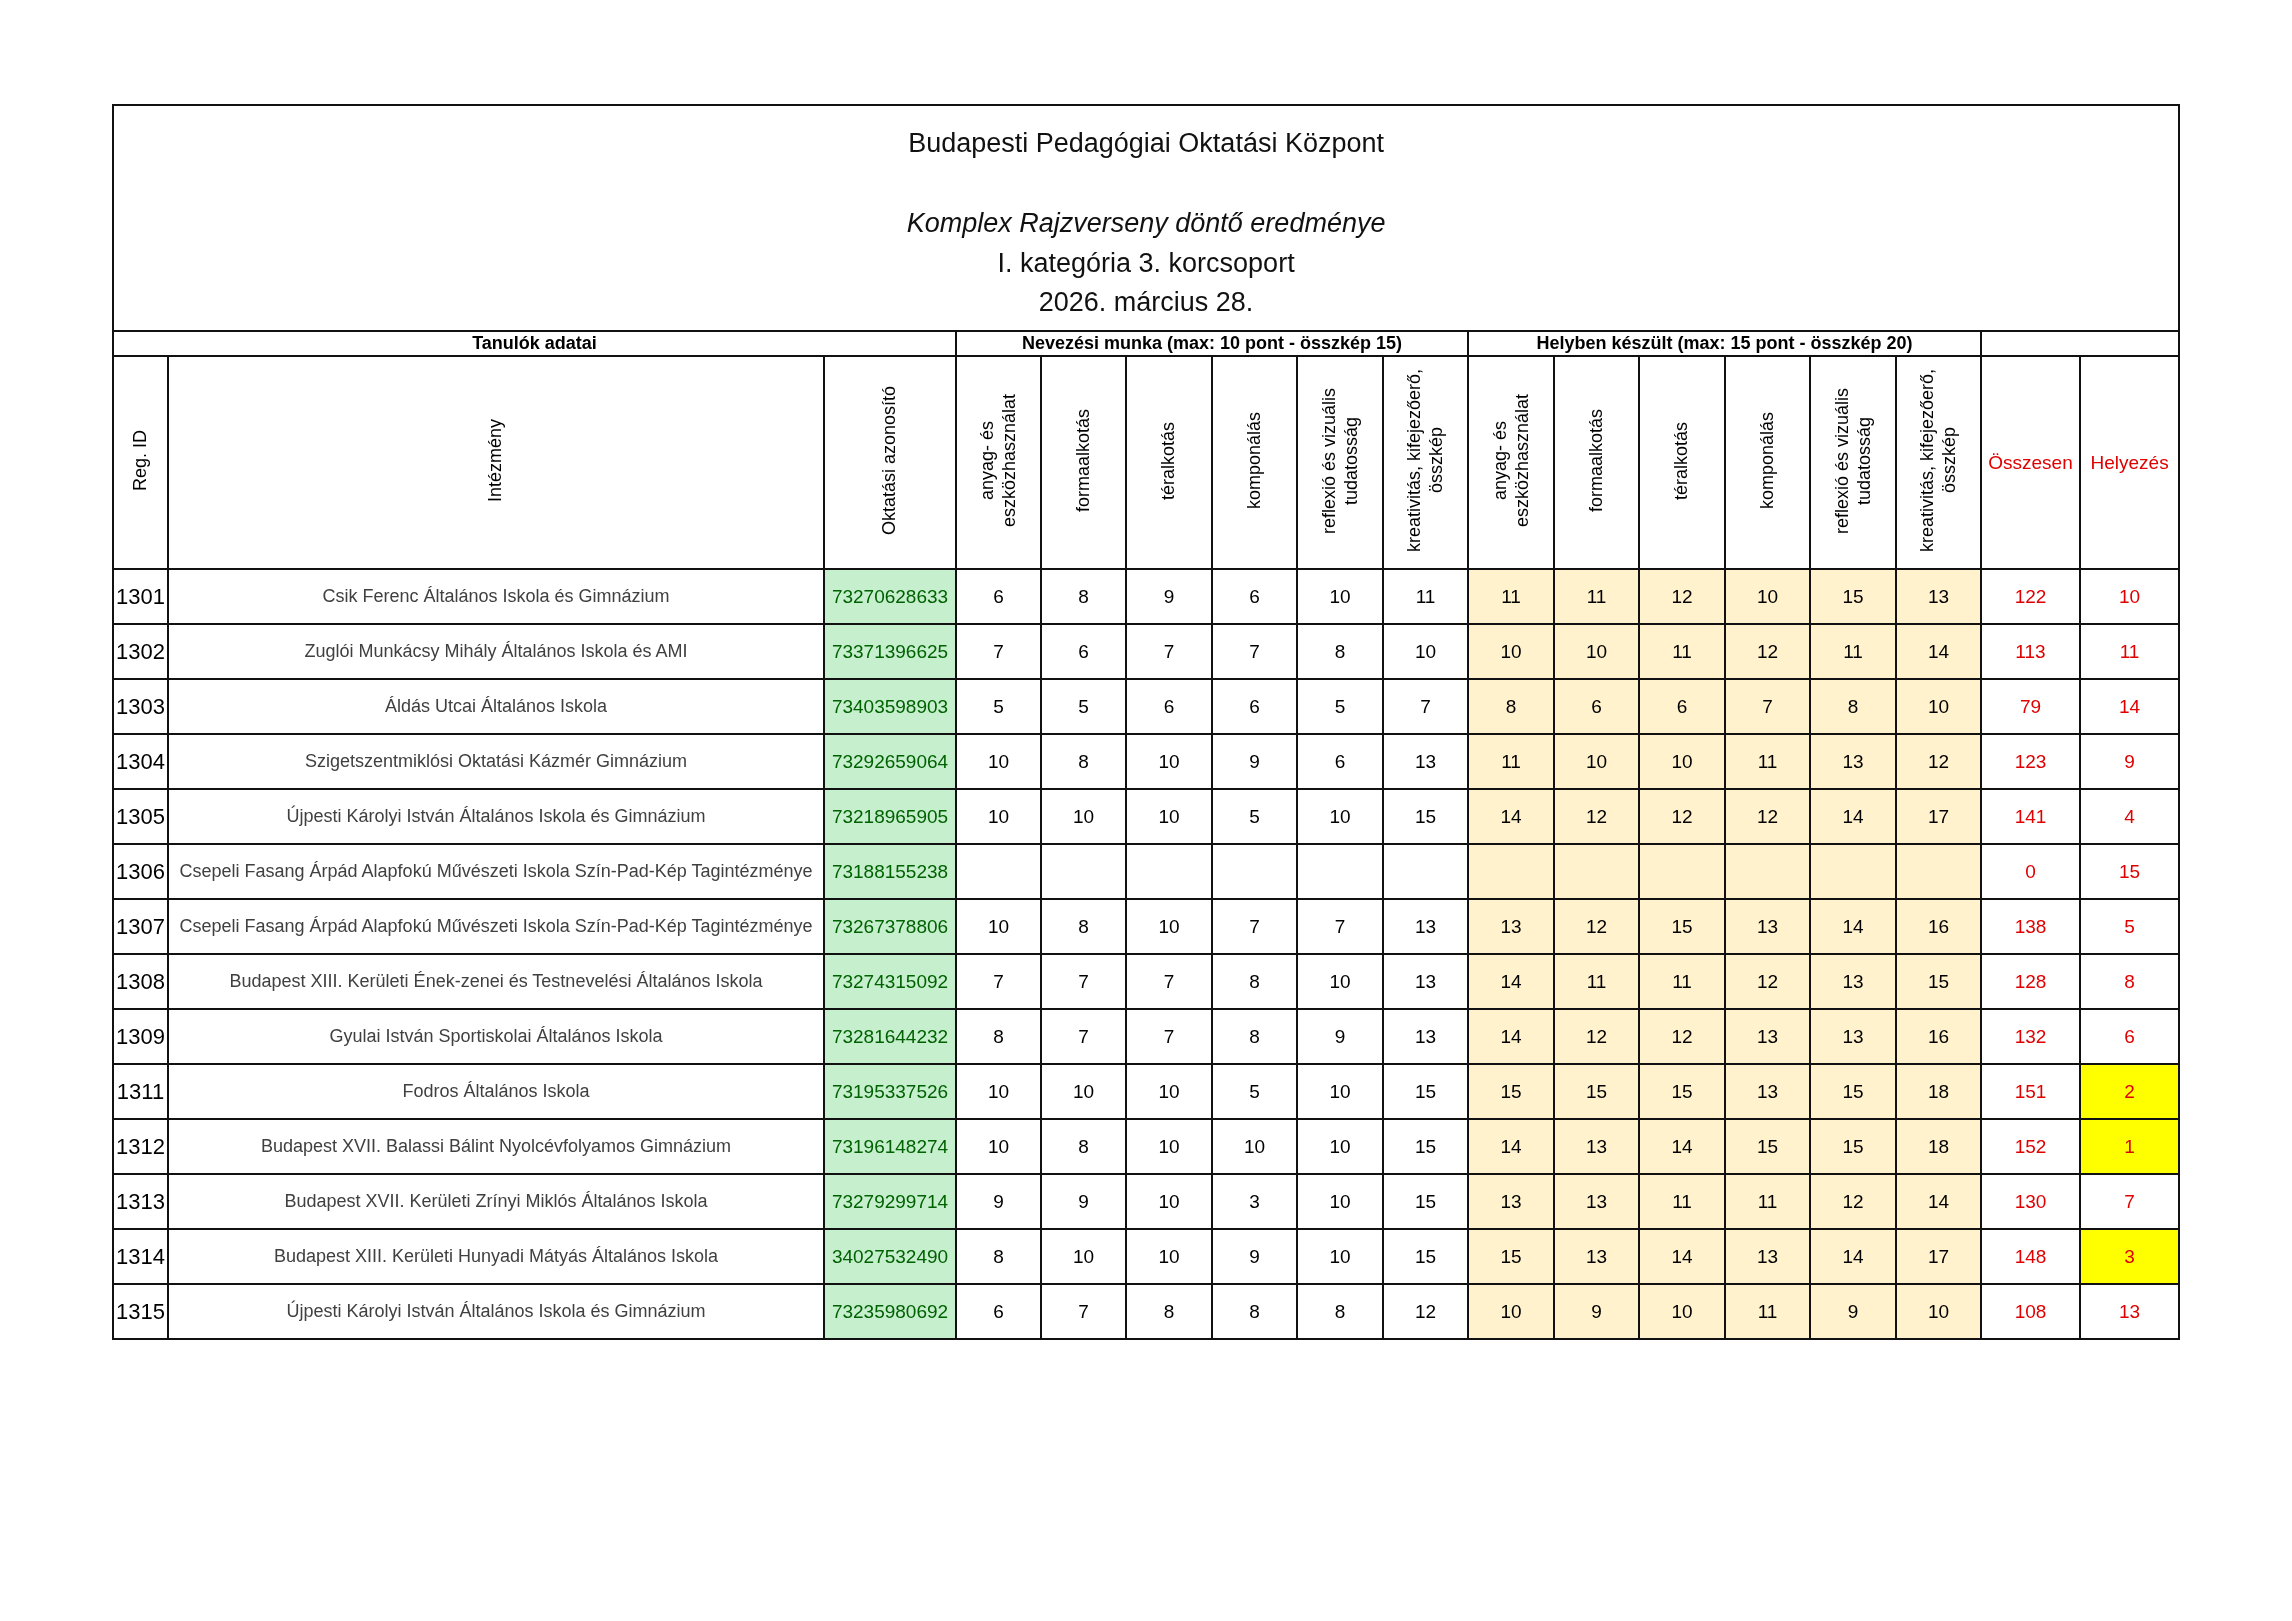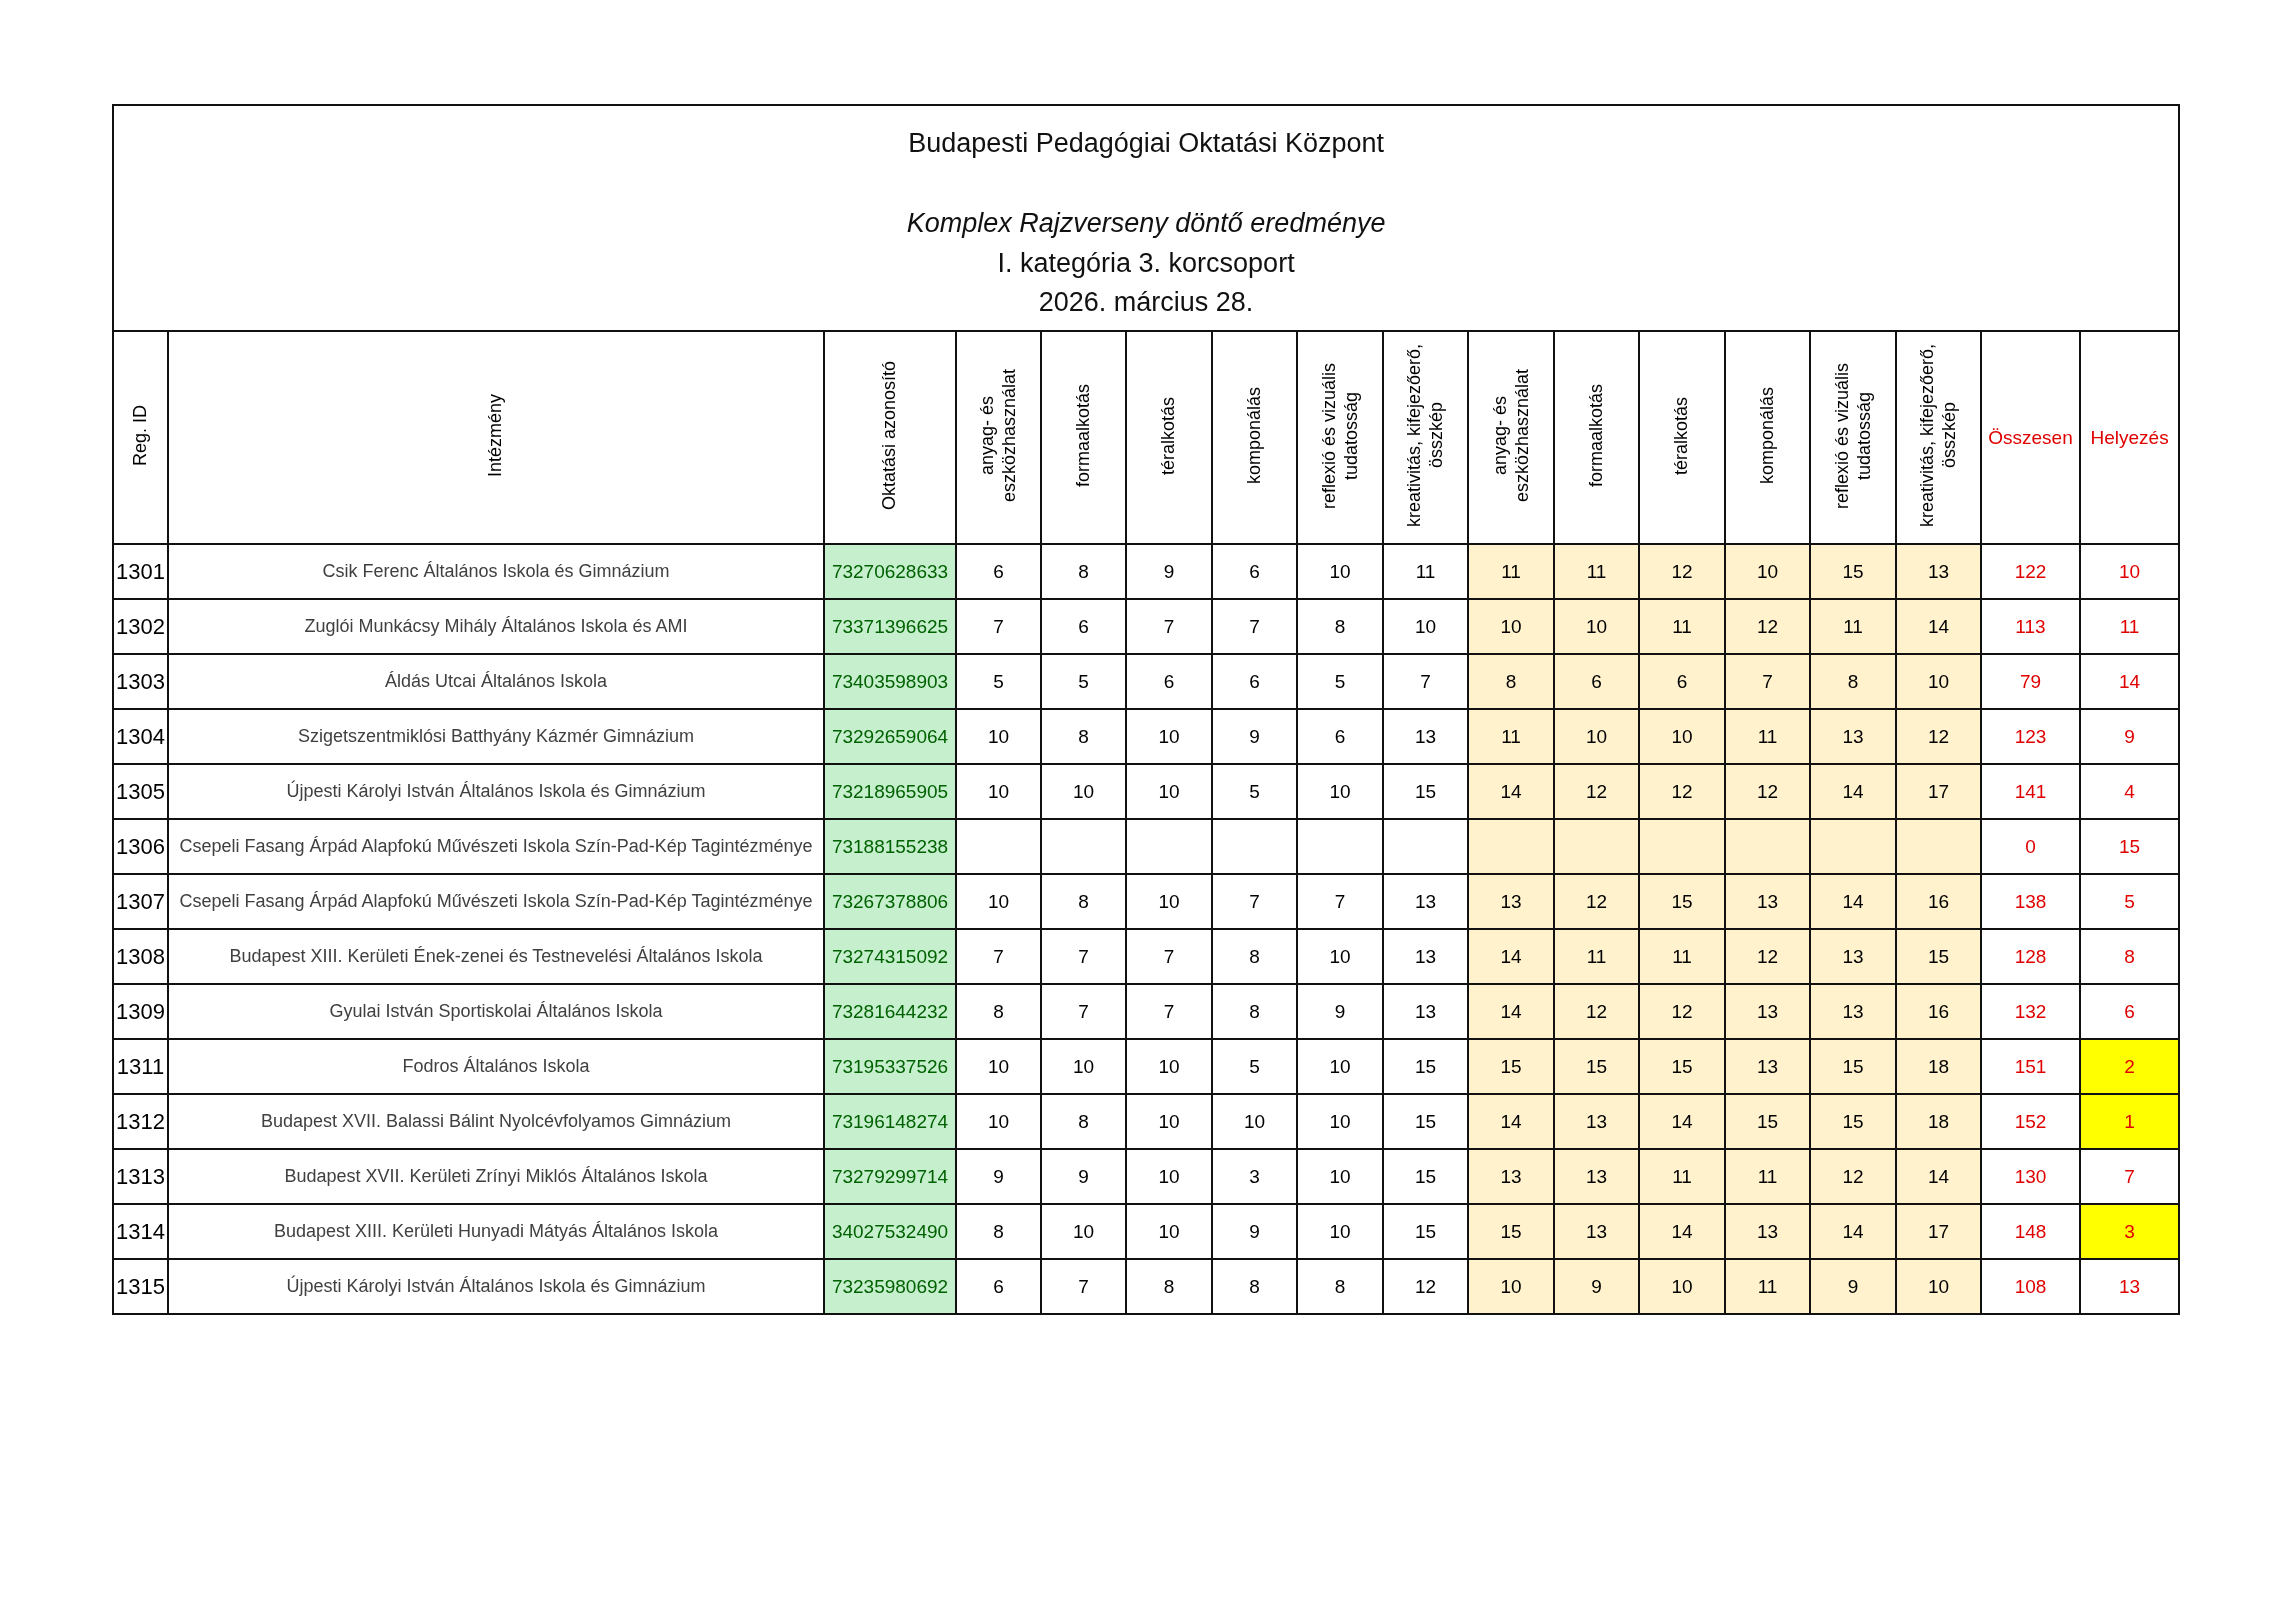--- a/index.html
+++ b/index.html
@@ -51,20 +51,26 @@
     </colgroup>
     <thead>
       <tr>
         <td colspan="17" class="title-cell">
           <div class="title-line t1">Budapesti Pedagógiai Oktatási Központ</div>
           <div class="title-line t2">Komplex Rajzverseny döntő eredménye</div>
           <div class="title-line t3">I. kategória 3. korcsoport</div>
           <div class="title-line t4">2026. március 28.</div>
         </td>
       </tr>
+      <tr class="group-row">
+        <th colspan="3">Tanulók adatai</th>
+        <th colspan="6">Nevezési munka (max: 10 pont - összkép 15)</th>
+        <th colspan="6">Helyben készült (max: 15 pont - összkép 20)</th>
+        <th colspan="2"></th>
+      </tr>
       <tr class="colhead" id="colhead">
         <th><span class="rot">Reg. ID</span></th>
         <th><span class="rot">Intézmény</span></th>
         <th><span class="rot">Oktatási azonosító</span></th>
         <th><span class="rot">anyag- és
 eszközhasználat</span></th>
         <th><span class="rot">formaalkotás</span></th>
         <th><span class="rot">téralkotás</span></th>
         <th><span class="rot">komponálás</span></th>
         <th><span class="rot">reflexió és vizuális
@@ -137,21 +143,21 @@
           <td class="local">6</td>
           <td class="local">6</td>
           <td class="local">7</td>
           <td class="local">8</td>
           <td class="local">10</td>
           <td class="total">79</td>
           <td class="rank">14</td>
         </tr>
         <tr class="data-row">
           <td class="reg">1304</td>
-          <td class="inst">Szigetszentmiklósi Batthyány Kázmér Gimnázium</td>
+          <td class="inst">Szigetszentmiklósi Oktatási Kázmér Gimnázium</td>
           <td class="oid">73292659064</td>
           <td>10</td>
           <td>8</td>
           <td>10</td>
           <td>9</td>
           <td>6</td>
           <td>13</td>
           <td class="local">11</td>
           <td class="local">10</td>
           <td class="local">10</td>

